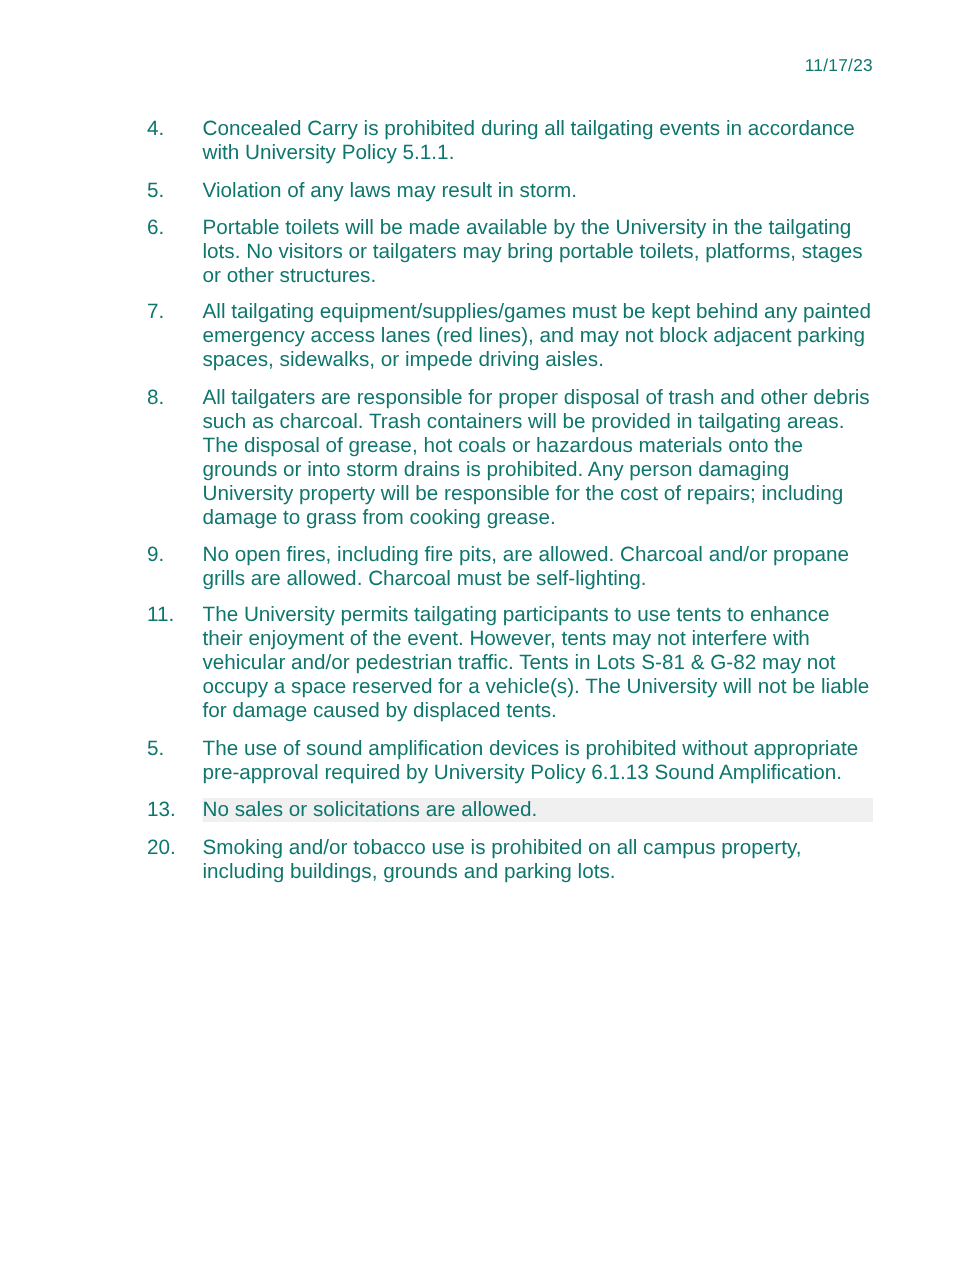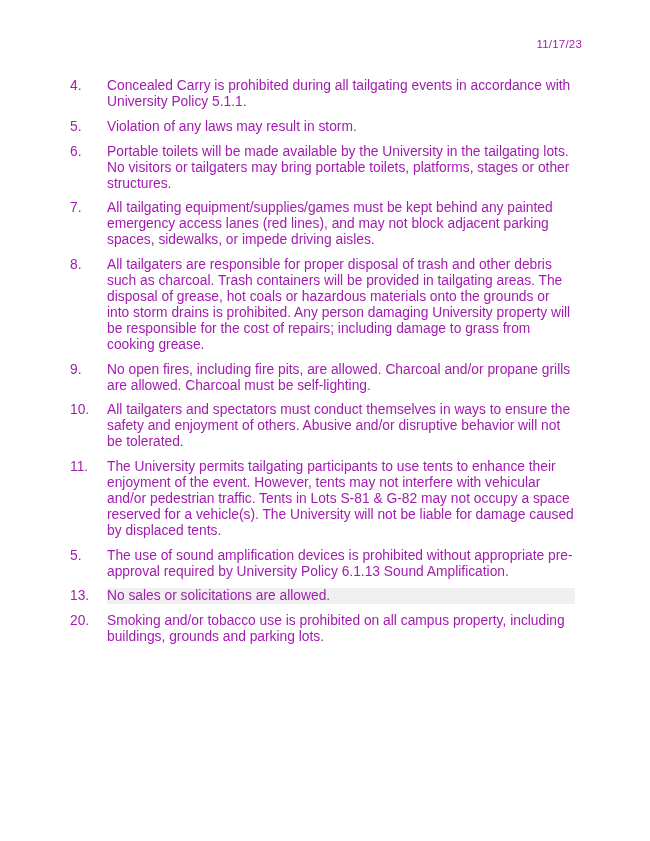--- a/index.html
+++ b/index.html
@@ -6,23 +6,23 @@
     margin: 0;
     padding: 0;
     background: #ffffff;
   }
   .page {
     position: relative;
     width: 650px;
     height: 841px;
     box-sizing: border-box;
     background: #ffffff;
-    padding: 38px 68px 0 70px;
+    padding: 38px 68px 0 98px;
     font-family: "Liberation Sans", "DejaVu Sans", sans-serif;
-    color: #a21caf;
+    color: #0f766e;
     overflow: hidden;
   }
   .date {
     text-align: right;
     font-size: 11.5px;
     line-height: 13px;
     margin: 0 0 27px 0;
     letter-spacing: 0.2px;
   }
   .list {
@@ -87,24 +87,20 @@
     <div class="list-item">
       <span class="num">8.</span>
       <span class="txt">All tailgaters are responsible for proper disposal of trash and other debris such as charcoal. Trash containers will be provided in tailgating areas. The disposal of grease, hot coals or hazardous materials onto the grounds or into storm drains is prohibited. Any person damaging University property will be responsible for the cost of repairs; including damage to grass from cooking grease.</span>
     </div>
 
     <div class="list-item">
       <span class="num">9.</span>
       <span class="txt">No open fires, including fire pits, are allowed. Charcoal and/or propane grills are allowed. Charcoal must be self-lighting.</span>
     </div>
 
-    <div class="list-item">
-      <span class="num">10.</span>
-      <span class="txt">All tailgaters and spectators must conduct themselves in ways to ensure the safety and enjoyment of others. Abusive and/or disruptive behavior will not be tolerated.</span>
-    </div>
 
     <div class="list-item">
       <span class="num">11.</span>
       <span class="txt">The University permits tailgating participants to use tents to enhance their enjoyment of the event. However, tents may not interfere with vehicular and/or pedestrian traffic. Tents in Lots S-81 &amp; G-82 may not occupy a space reserved for a vehicle(s). The University will not be liable for damage caused by displaced tents.</span>
     </div>
 
     <div class="list-item">
       <span class="num">5.</span>
       <span class="txt">The use of sound amplification devices is prohibited without appropriate pre-approval required by University Policy 6.1.13 Sound Amplification.</span>
     </div>

